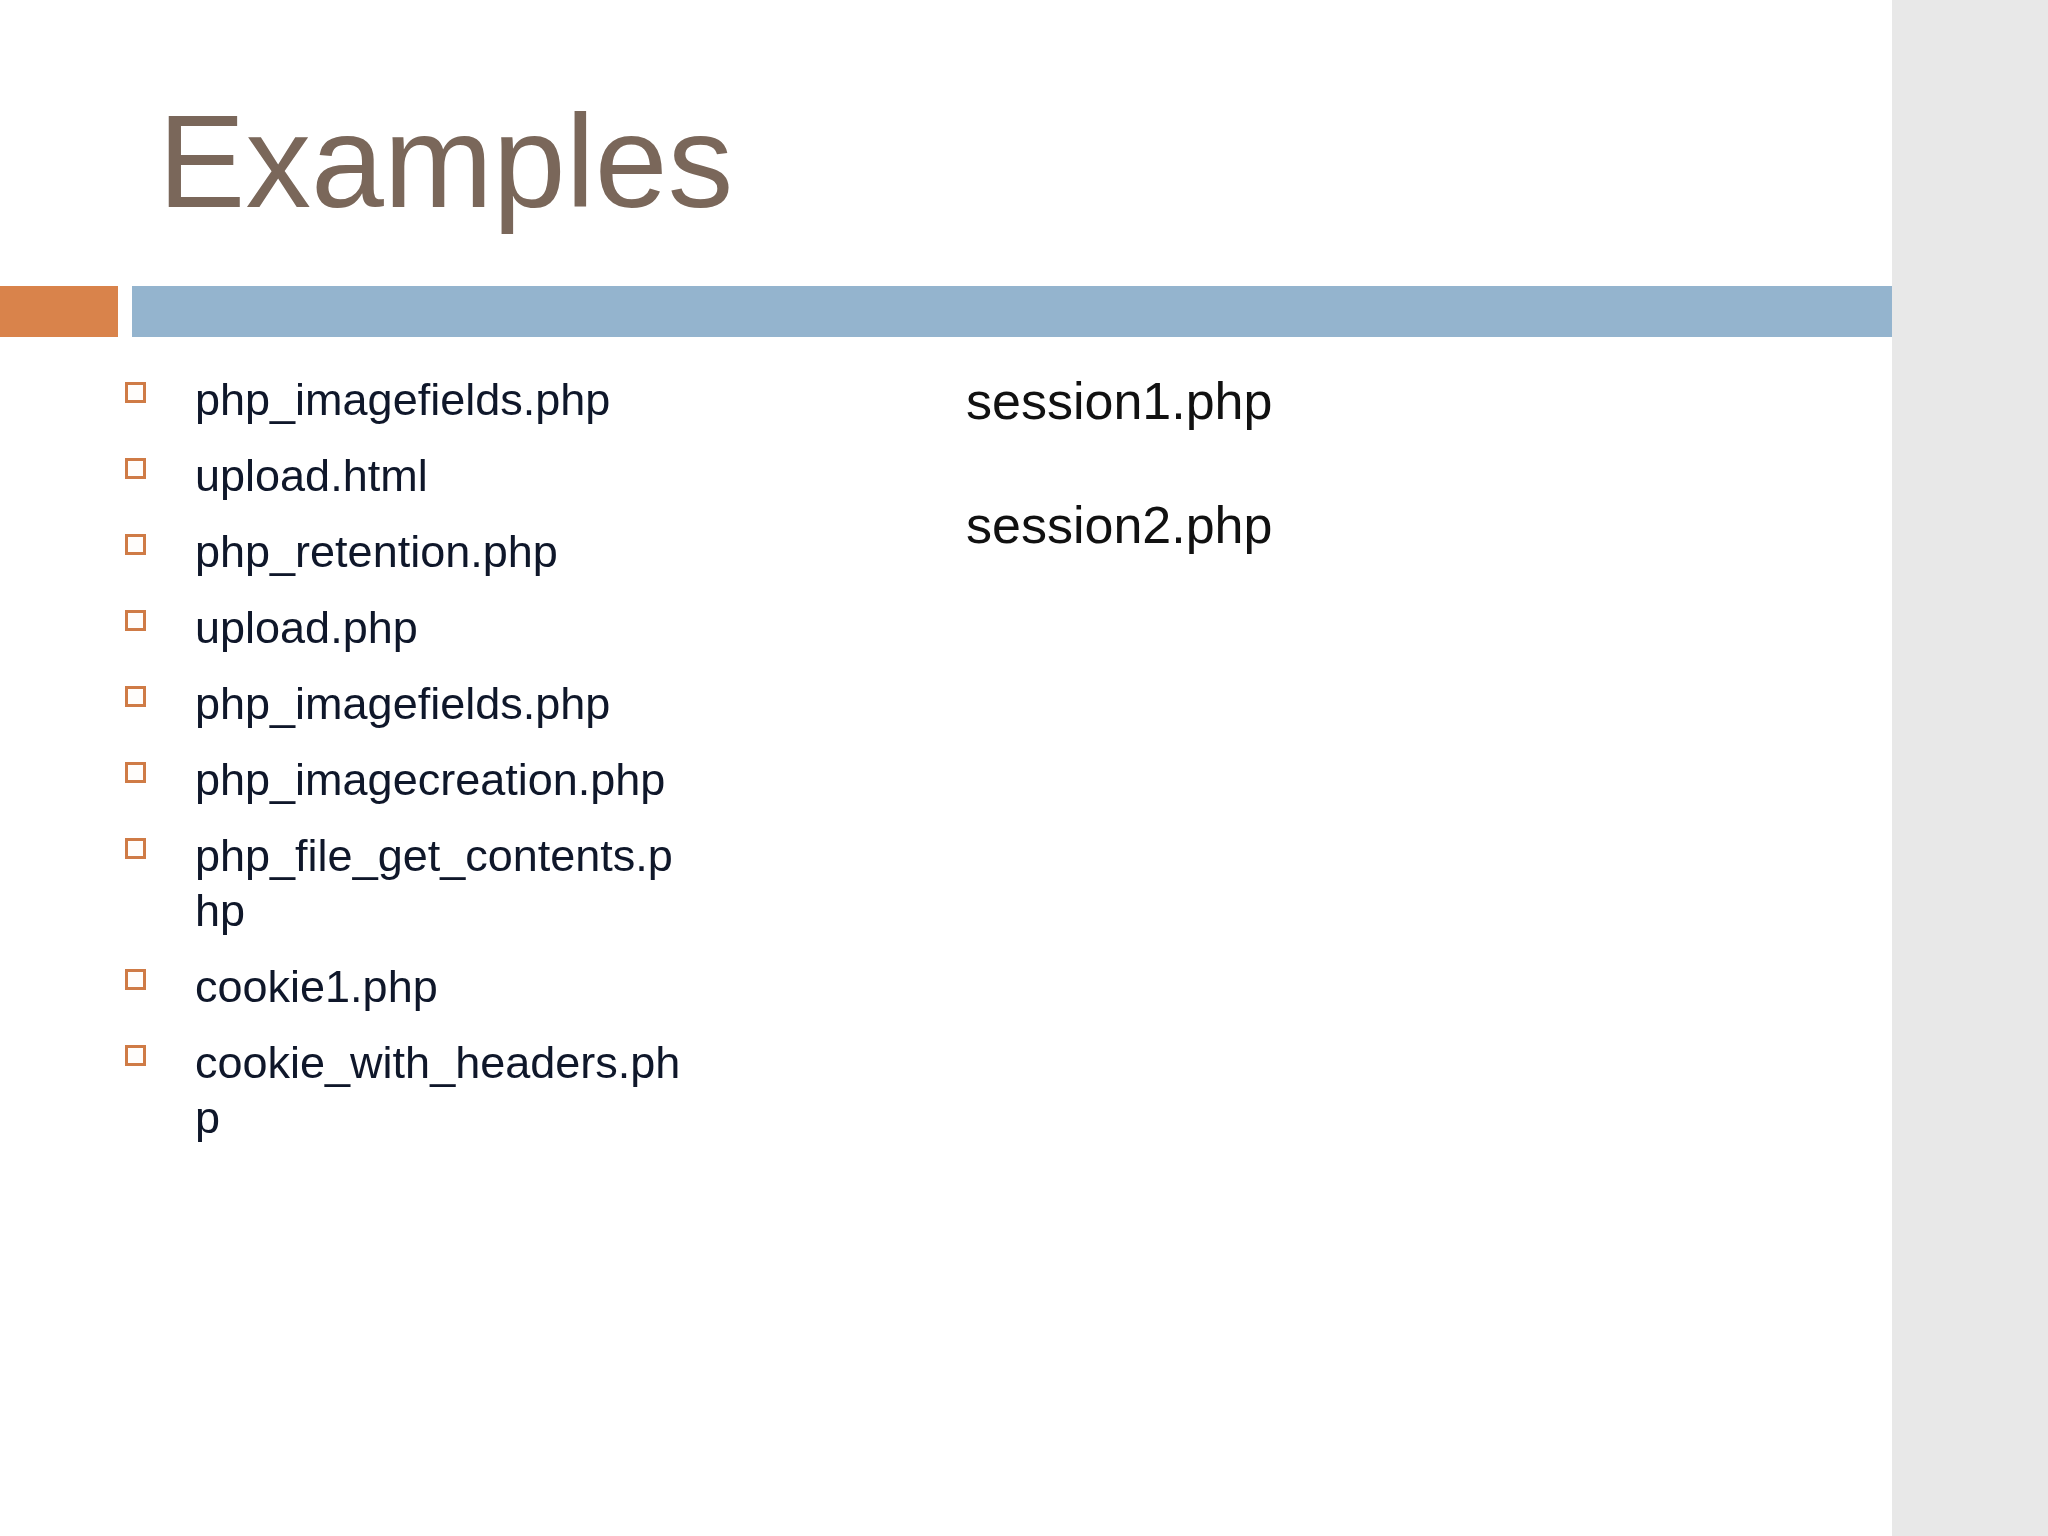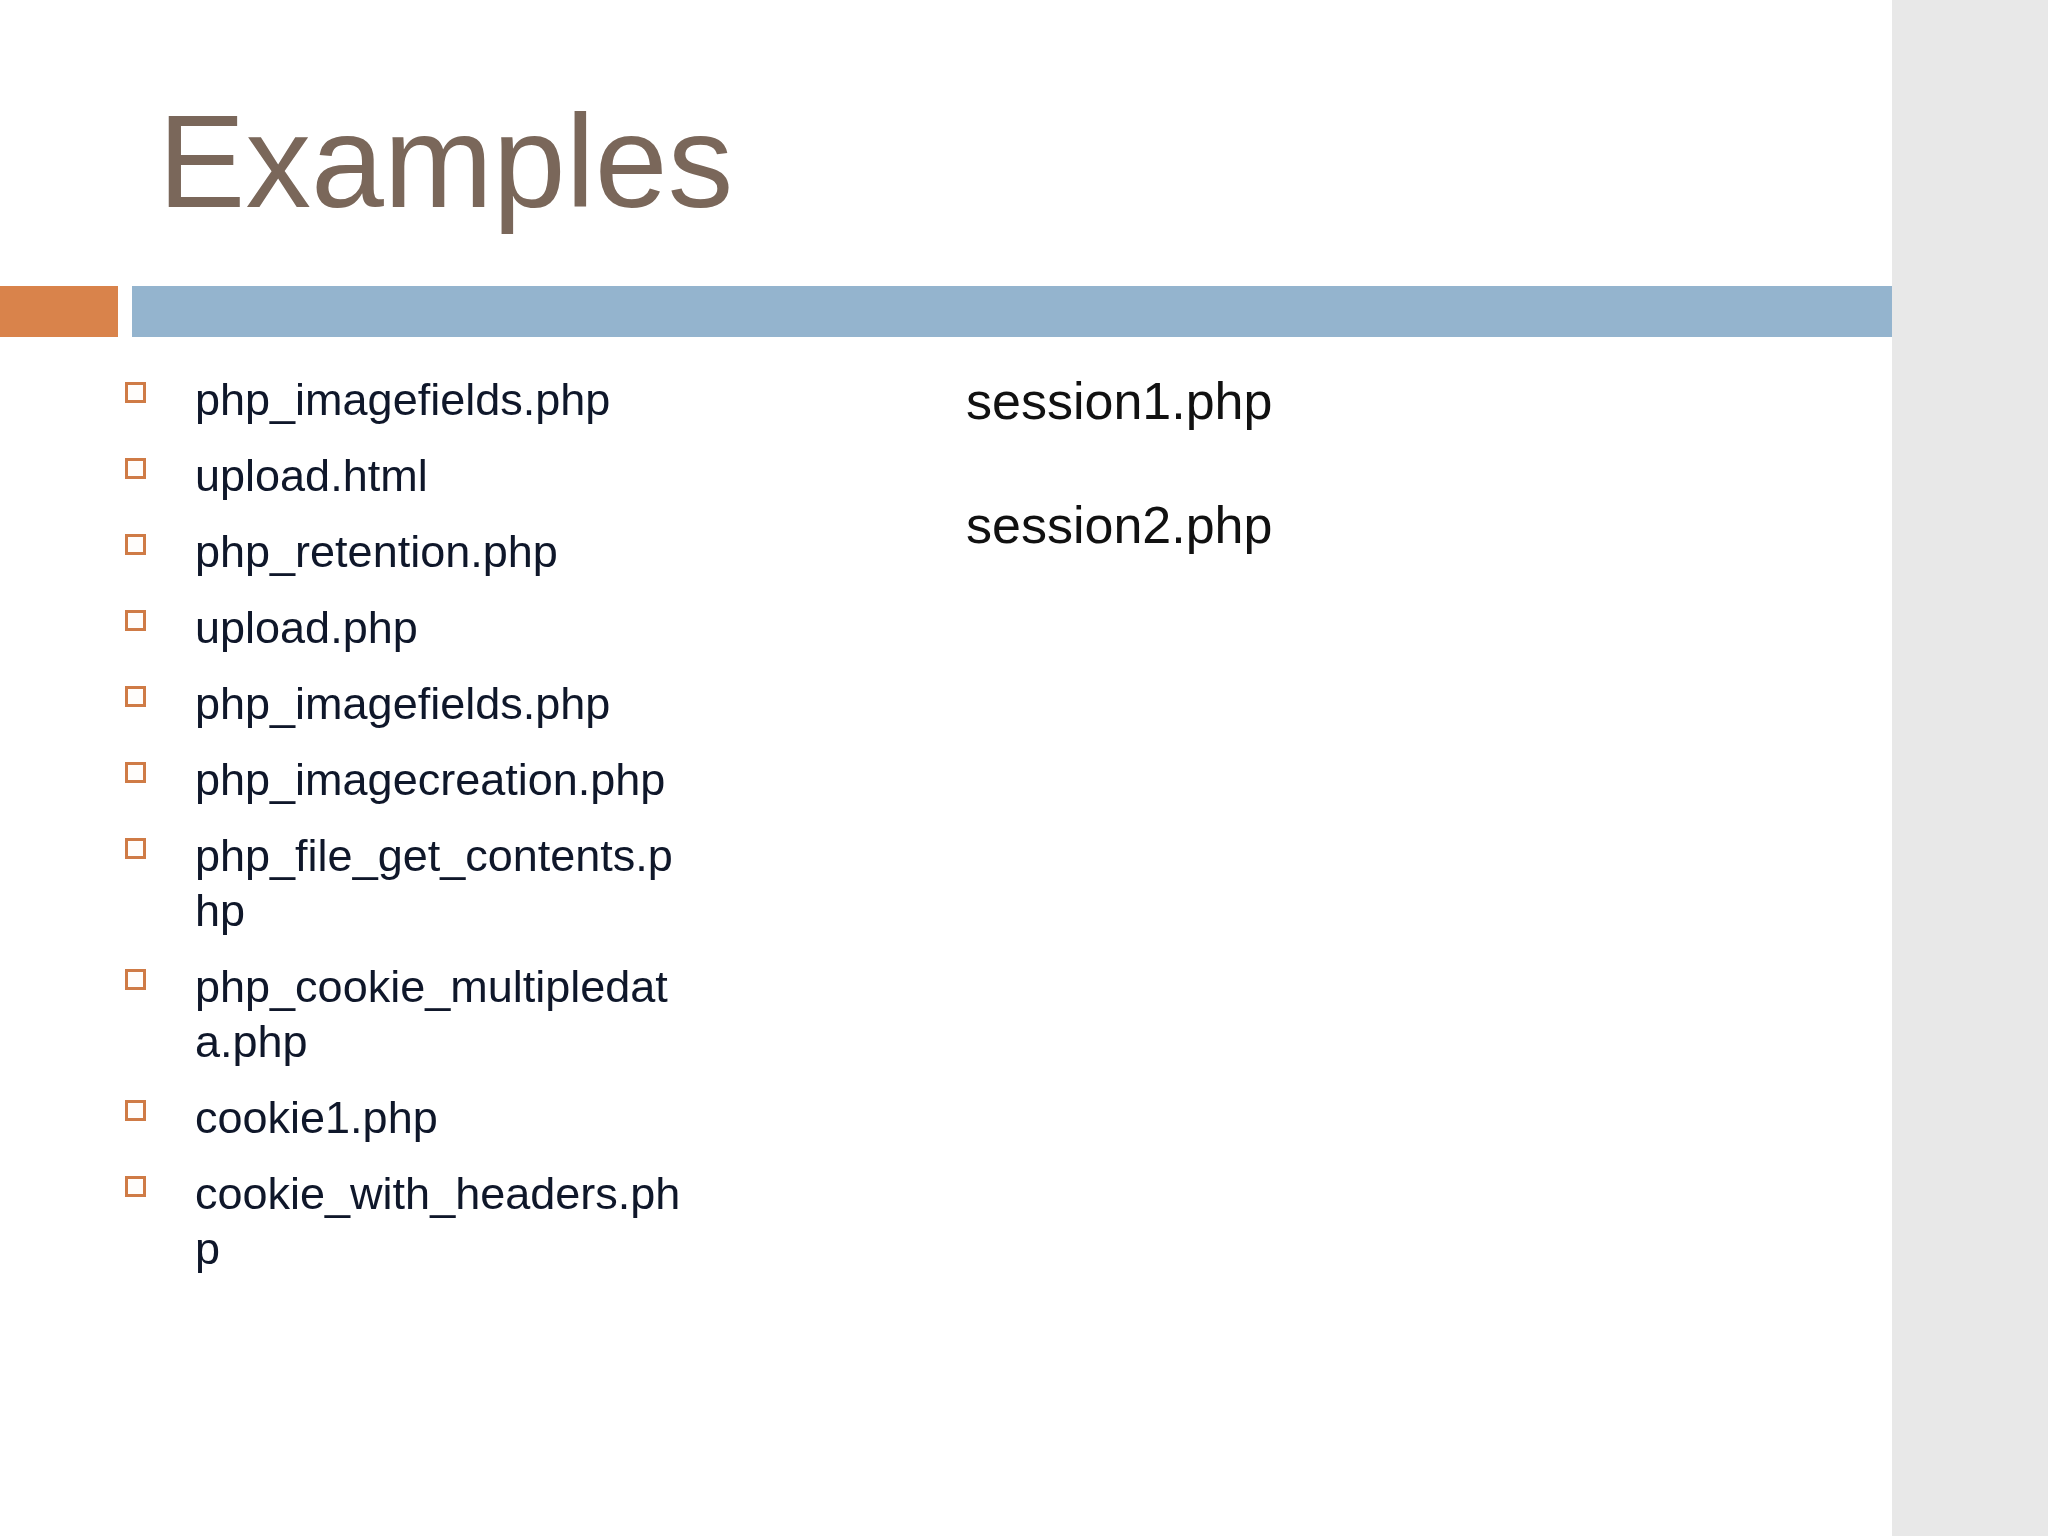--- a/index.html
+++ b/index.html
@@ -121,24 +121,20 @@
     </li>
     <li>
       <span class="bullet-square"></span>
     </li>
     <li>
       <span class="bullet-square"></span>
       <span>php_file_get_contents.php</span>
     </li>
     <li>
       <span class="bullet-square"></span>
-      <span>php_cookie_multipledata.php</span>
-    </li>
-    <li>
-      <span class="bullet-square"></span>
       <span>cookie1.php</span>
     </li>
     <li>
       <span class="bullet-square"></span>
       <span>cookie_with_headers.php</span>
     </li>
   </ul>
 
   <ul class="file-list-right">
     <li>

